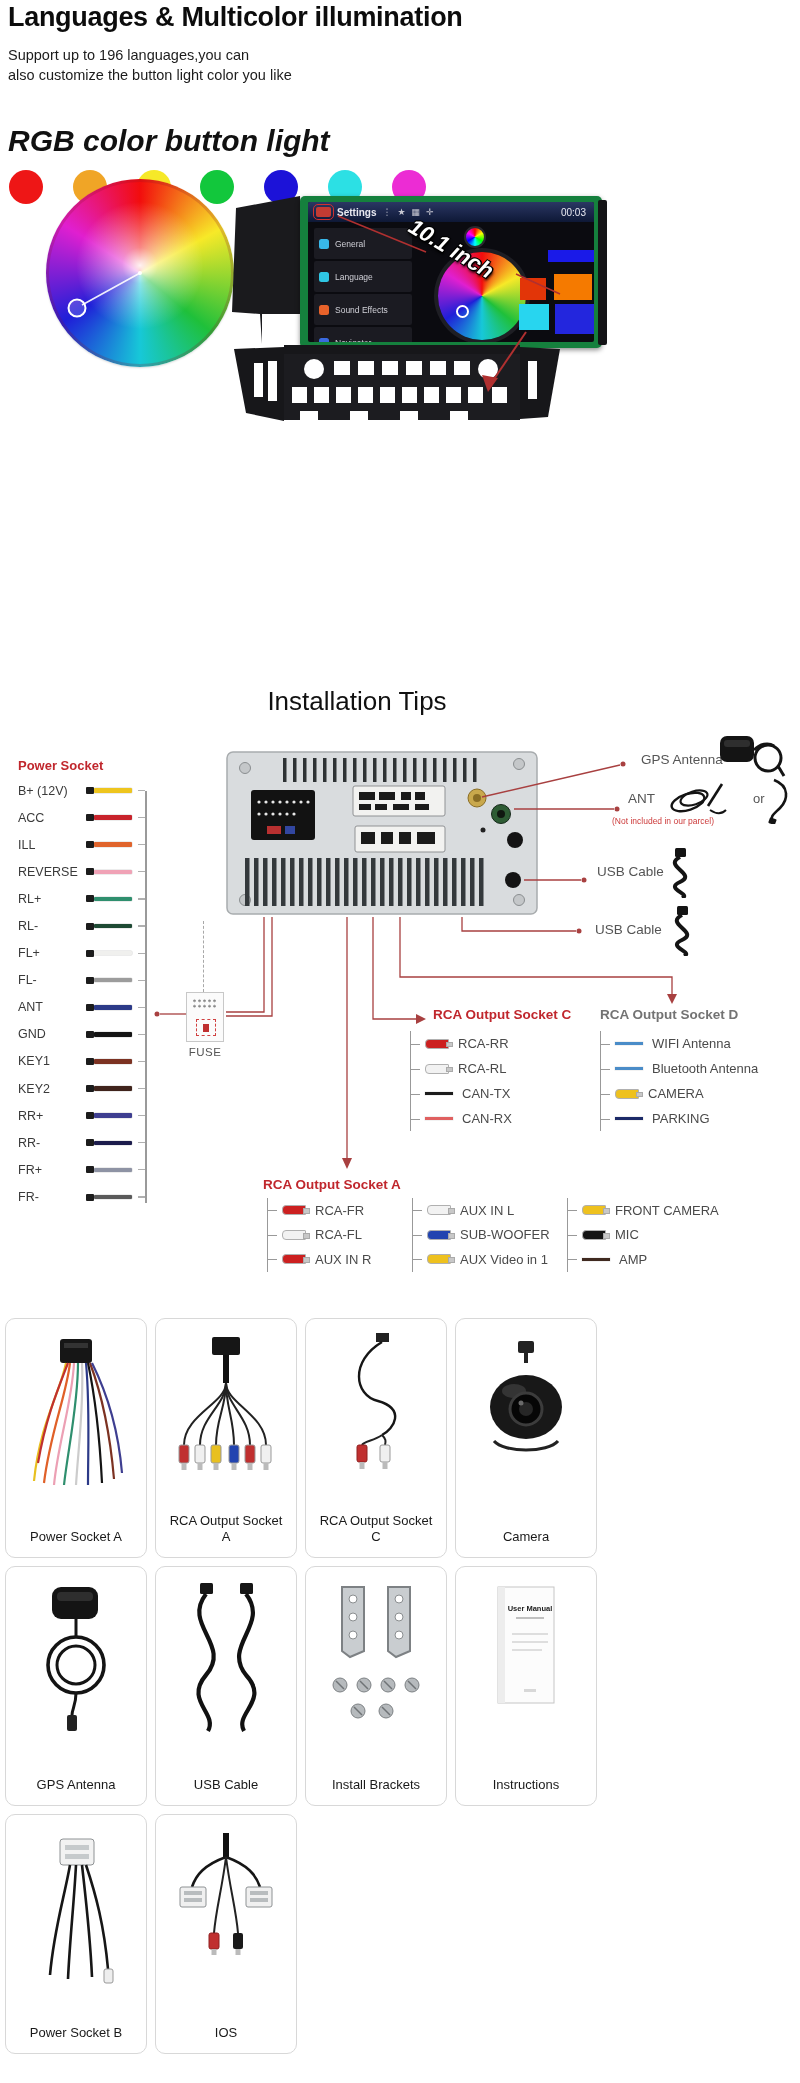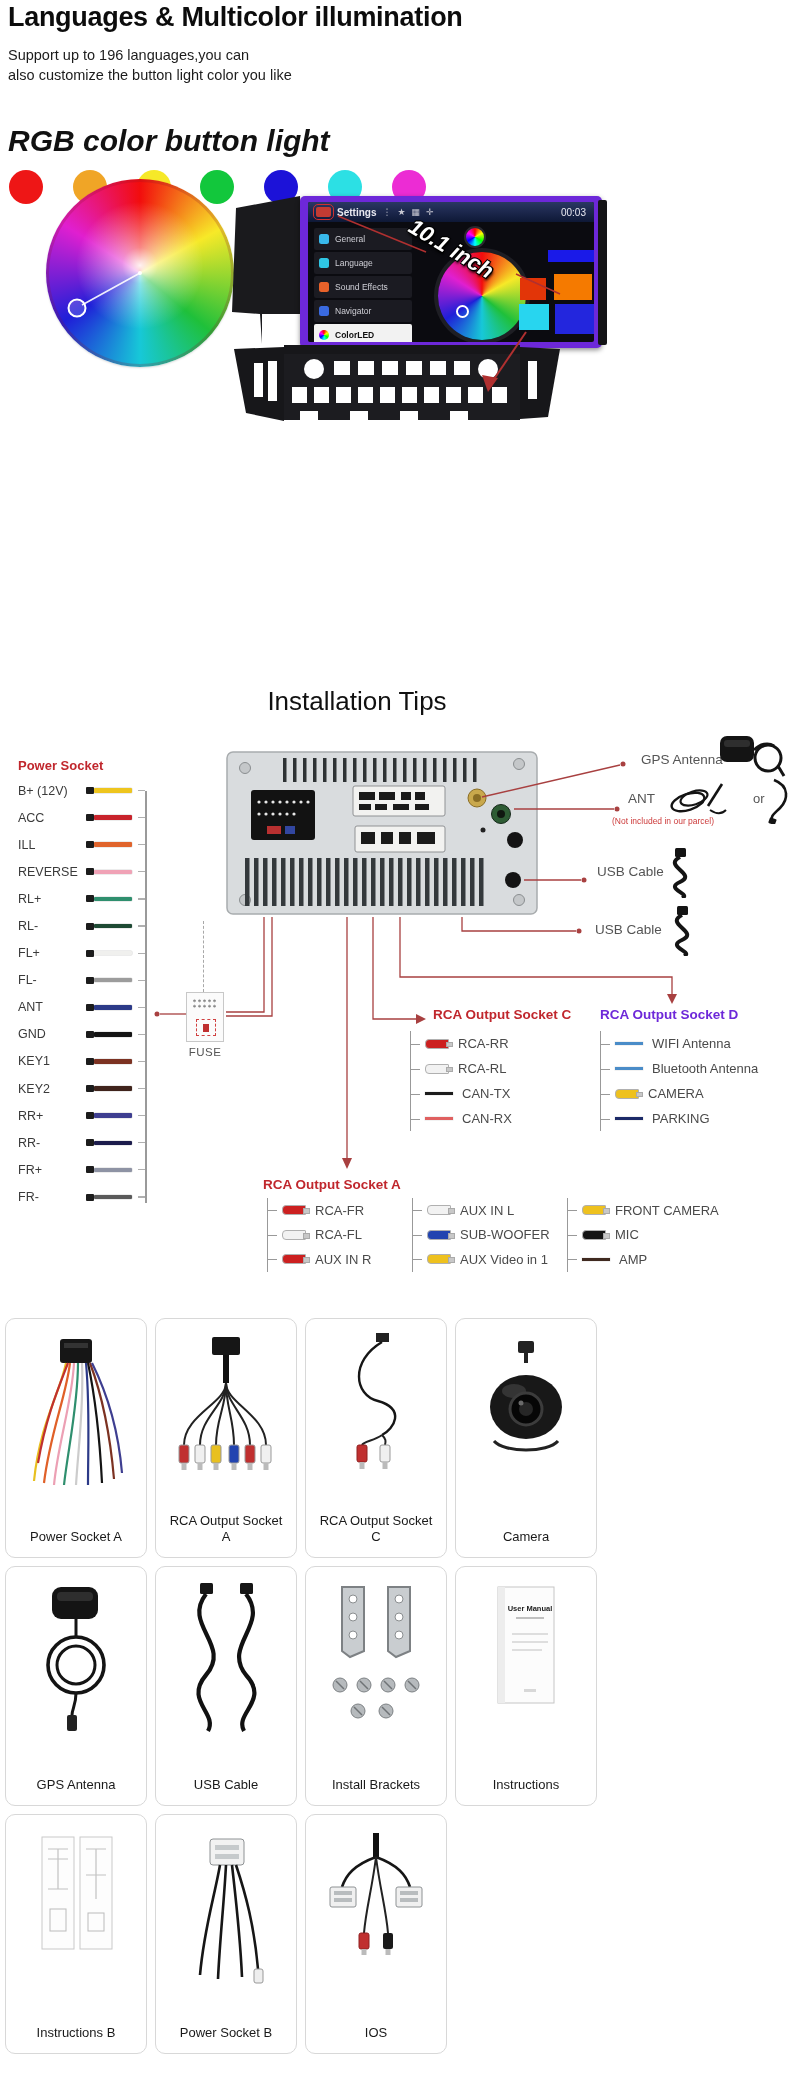--- a/index.html
+++ b/index.html
@@ -8,27 +8,27 @@
 .abs{position:absolute}
 .h1{font-size:27px;font-weight:800;color:#0c0c0c;letter-spacing:-.3px}
 .sub{font-size:14.5px;color:#1c1c1c;line-height:19.5px}
 .h2{font-size:30px;font-weight:700;font-style:italic;color:#111}
 .dotrow{display:flex;gap:29.8px}
 .dot{width:34px;height:34px;border-radius:50%}
 .bigwheel{width:188px;height:188px;border-radius:50%;
  background:radial-gradient(circle at 50% 46%, rgba(255,255,255,.95) 0%, rgba(255,255,255,.5) 13%, rgba(255,255,255,0) 46%),
  conic-gradient(from 0deg,#f20d0d,#f7e928 17%,#1fc03a 36%,#17c8d8 50%,#1f1fd8 66%,#e01fd0 84%,#f20d0d);
  box-shadow:inset 0 0 0 3px rgba(140,20,40,.22),0 1px 2px rgba(0,0,0,.15)}
-.unit{background:#6d28d9;border-radius:5px;box-shadow:0 2px 5px rgba(0,0,0,.45)}
+.unit{background:#15803d;border-radius:5px;box-shadow:0 2px 5px rgba(0,0,0,.45)}
 .screen{position:absolute;left:8px;top:6px;right:8px;bottom:6px;background:#0b0b10;border-radius:2px;overflow:hidden}
 .sbar{height:20px;display:flex;align-items:center;gap:6px;padding:0 8px;background:linear-gradient(#2a3763,#0e1836);color:#e8e8f0;font-size:10px}
 .sico-red{width:15px;height:10px;background:#c23b33;border-radius:2px;outline:1.5px solid #d03030;outline-offset:2px;flex:0 0 auto}
 .sbar .glyph{color:#c8c8d2;font-size:9px}
 .menu{position:absolute;left:6px;top:26px;width:98px;display:flex;flex-direction:column;gap:2px}
-.mitem{display:flex;align-items:center;gap:6px;height:22px;background:#1b1b22;border-radius:2px;padding:0 5px;color:#cfcfd6;font-size:8.5px;white-space:nowrap}
+.mitem{display:flex;align-items:center;gap:6px;height:31px;background:#1b1b22;border-radius:2px;padding:0 5px;color:#cfcfd6;font-size:8.5px;white-space:nowrap}
 .mitem.hl{background:#f2f2f2;color:#111;font-weight:700}
 .micon{width:10px;height:10px;border-radius:2.5px;flex:0 0 auto}
 .wheelicon{background:conic-gradient(#f00,#ff0,#0f0,#0ff,#00f,#f0f,#f00)!important;border-radius:50%}
 .scrwheel{position:absolute;left:130px;top:50px;width:88px;height:88px;border-radius:50%;
  background:conic-gradient(from 0deg,#f20d0d,#f7e928 17%,#1fc03a 36%,#17c8d8 50%,#1f1fd8 66%,#e01fd0 84%,#f20d0d);
  box-shadow:0 0 0 4px #1e1e24}
 .scrwheel::after{content:"";position:absolute;left:20%;top:60%;width:9px;height:9px;border:2px solid #fff;border-radius:50%}
 .miniwheel{position:absolute;left:156px;top:24px;width:22px;height:22px;border-radius:50%;border:2px solid #2a2a30;
  background:conic-gradient(#f00,#ff0,#0f0,#0ff,#00f,#f0f,#f00)}
 .sizelabel{position:absolute;left:96px;top:34px;transform:rotate(31deg);font-size:22px;font-style:italic;font-weight:800;color:#fff;white-space:nowrap;
@@ -458,21 +458,21 @@
     <div class="crow">
         <span class="cicon w" style="background: rgb(28, 28, 28);"></span>
         <span class="clabel">CAN-TX</span>
       </div>
     <div class="crow">
         <span class="cicon w" style="background: rgb(224, 96, 96);"></span>
         <span class="clabel">CAN-RX</span>
       </div>
   </div>
 
-  <div class="ghead" style="left: 600px; top: 1007px; color: #6d28d9;">RCA Output Socket D</div>
+  <div class="ghead" style="left: 600px; top: 1007px; color: #737373;">RCA Output Socket D</div>
   <div class="cgroup" style="left:600px;top:1031px">
     <div class="crow">
         <span class="cicon w" style="background: rgb(74, 140, 200);"></span>
         <span class="clabel">WIFI Antenna</span>
       </div>
     <div class="crow">
         <span class="cicon w" style="background: rgb(74, 140, 200);"></span>
         <span class="clabel">Bluetooth Antenna</span>
       </div>
     <div class="crow">
@@ -664,33 +664,20 @@
         <text x="56" y="30" font-size="7.5" text-anchor="middle" fill="#222" font-weight="bold" font-family="Liberation Sans, sans-serif">User Manual</text>
         <rect x="42" y="36" width="28" height="2" fill="#c0c0c0"></rect>
         <g fill="#dedede">
             <rect x="38" y="52" width="36" height="2"></rect>
             <rect x="38" y="60" width="36" height="2"></rect>
             <rect x="38" y="68" width="30" height="2"></rect>
           </g>
         <rect x="50" y="108" width="12" height="3" fill="#d8d8d8"></rect>
       </svg>
       <div class="clab">Instructions</div>
-    </div>
-    <div class="card">
-      <svg width="104" height="156" viewBox="0 0 104 156">
-        <rect x="18" y="8" width="32" height="112" fill="#fdfdfd" stroke="#c9c9c9"></rect>
-        <rect x="56" y="8" width="32" height="112" fill="#fdfdfd" stroke="#c9c9c9"></rect>
-        <g stroke="#c2c2c2" stroke-width="1.2" fill="none">
-          <path d="M24,20 L44,20 M24,30 L44,30 M34,20 L34,60 M24,60 L44,60"></path>
-          <path d="M62,20 L82,20 M72,20 L72,70 M62,46 L82,46"></path>
-        </g>
-        <rect x="26" y="80" width="16" height="22" fill="none" stroke="#bbb"></rect>
-        <rect x="64" y="84" width="16" height="18" fill="none" stroke="#bbb"></rect>
-      </svg>
-      <div class="clab">Instructions B</div>
     </div>
     <div class="card">
       <svg width="104" height="156" viewBox="0 0 104 156">
         <rect x="36" y="10" width="34" height="26" rx="3" fill="#f2f2f2" stroke="#8e9294"></rect>
         <g fill="#c6cacc">
             <rect x="41" y="16" width="24" height="5"></rect>
             <rect x="41" y="25" width="24" height="5"></rect>
           </g>
         <g fill="none" stroke="#161616" stroke-width="2.6">
           <path d="M46,36 C40,70 30,100 26,146"></path>

